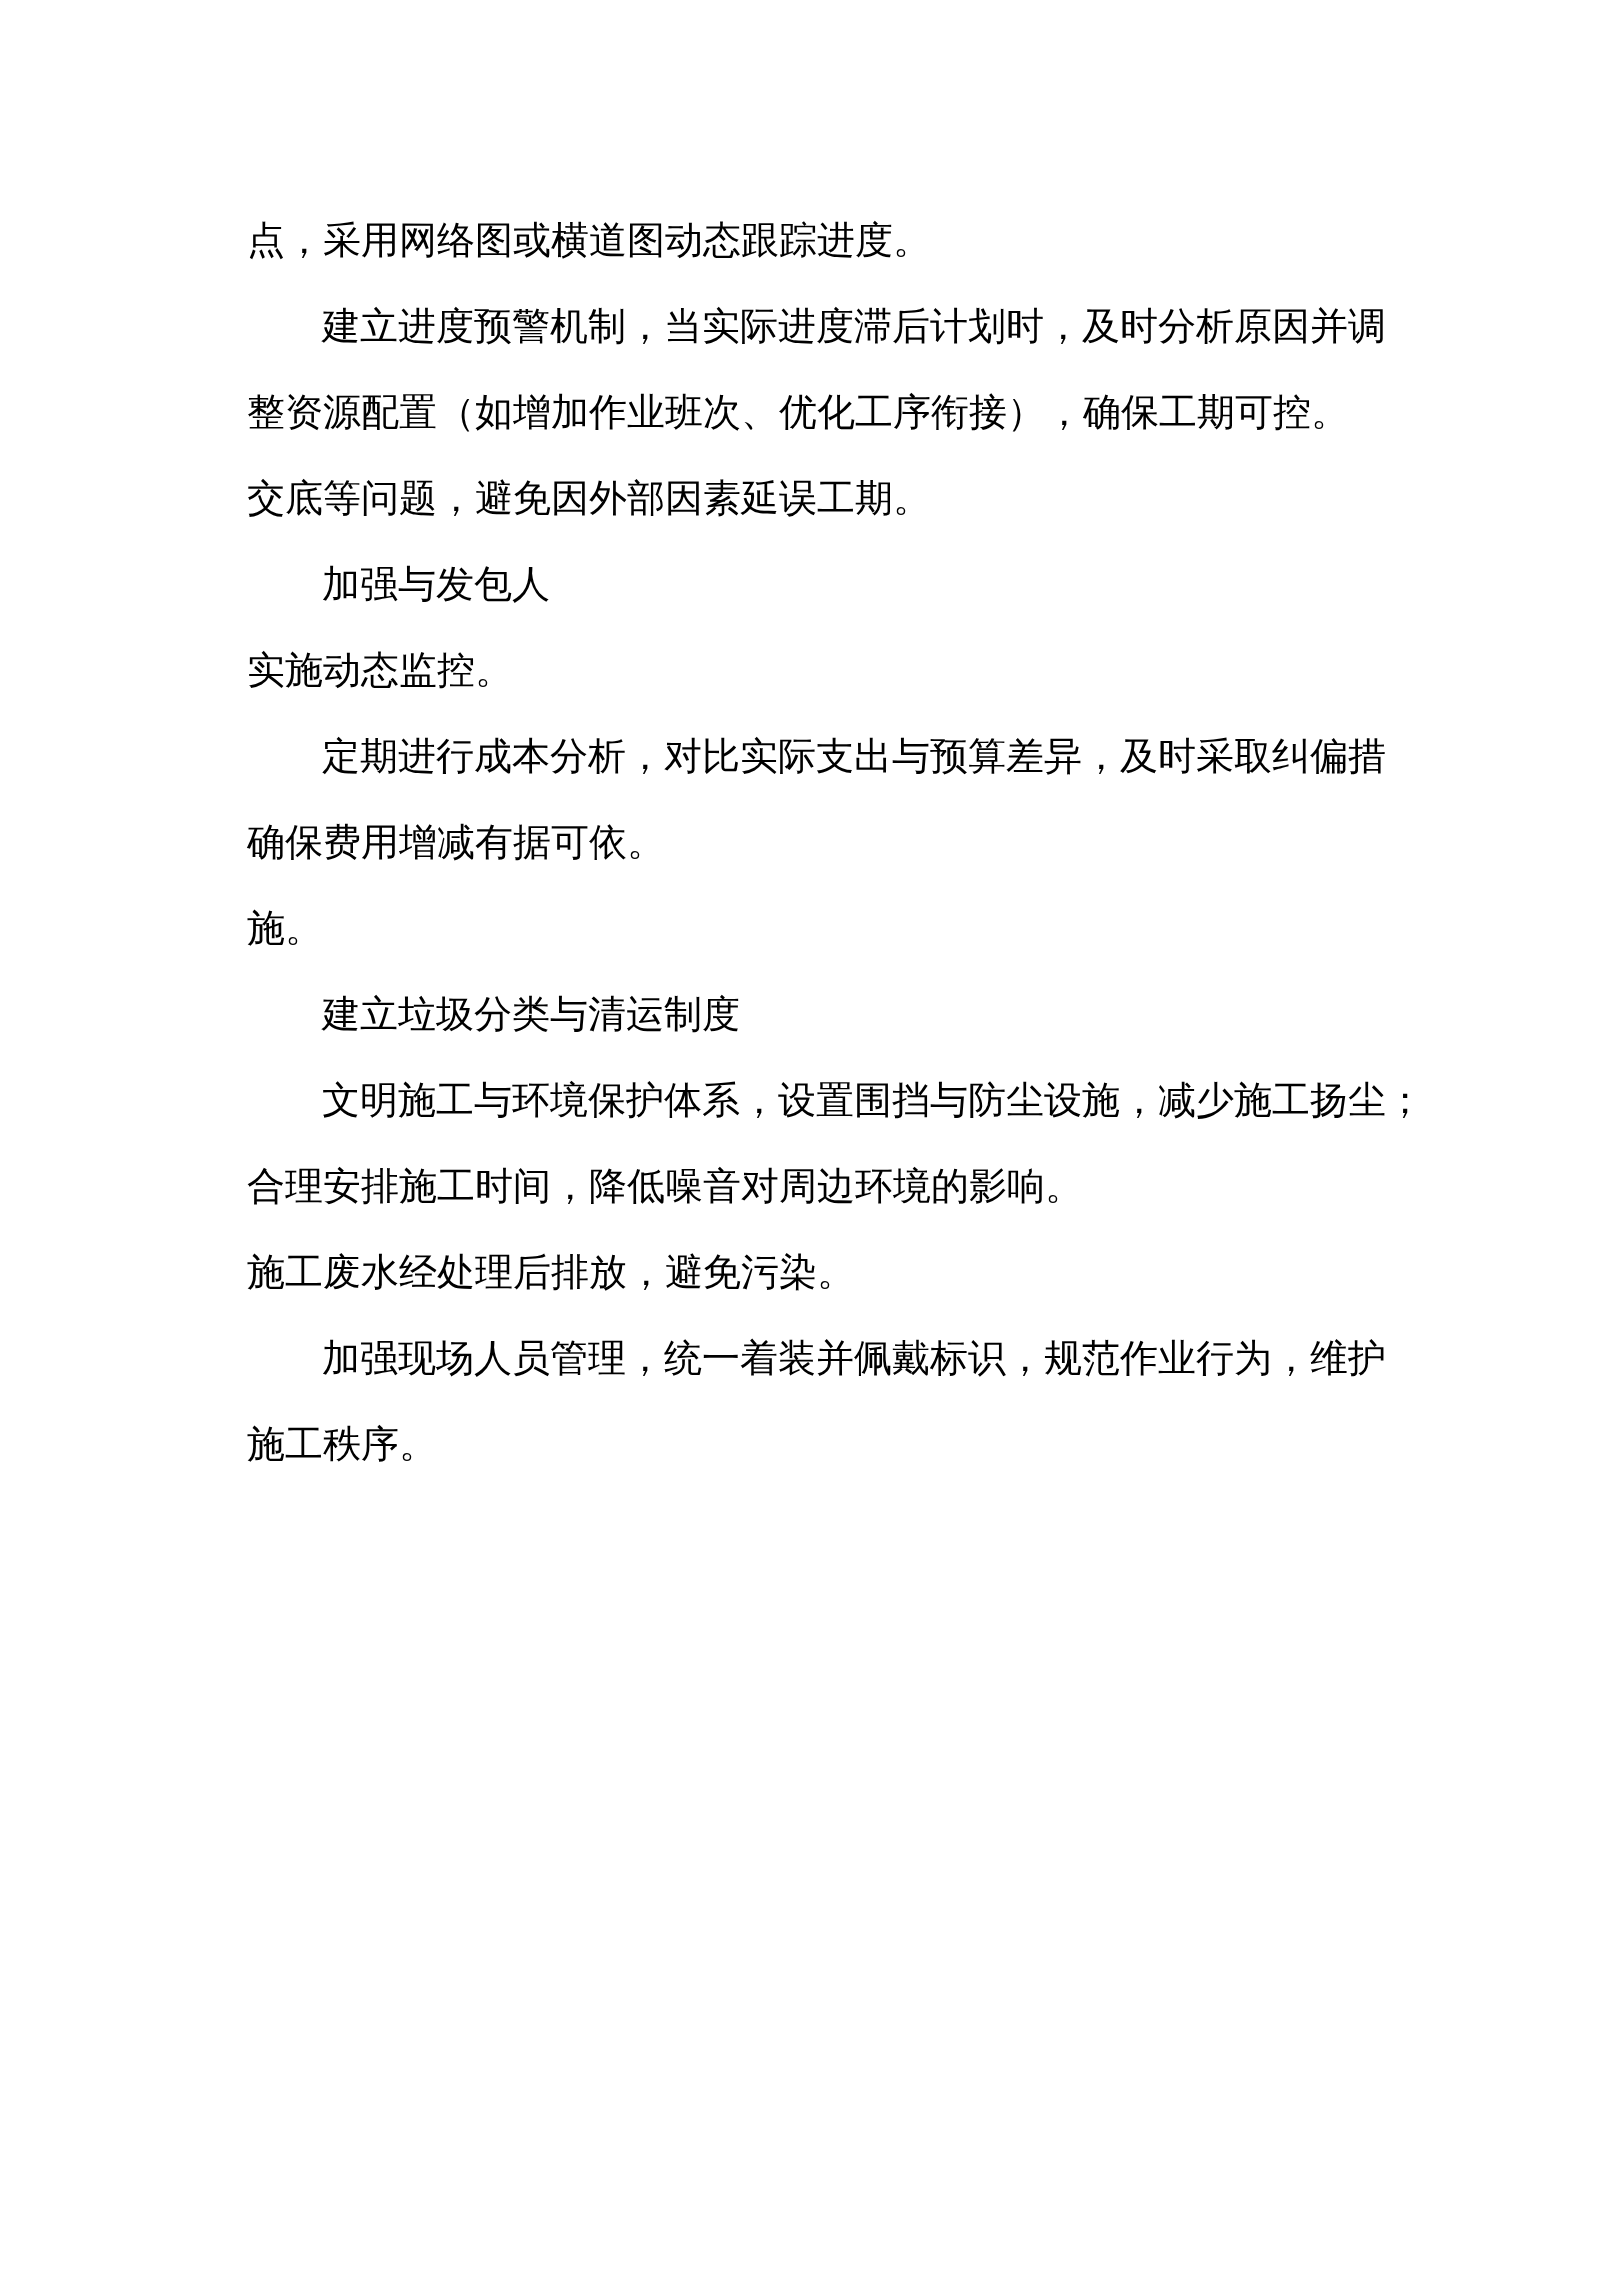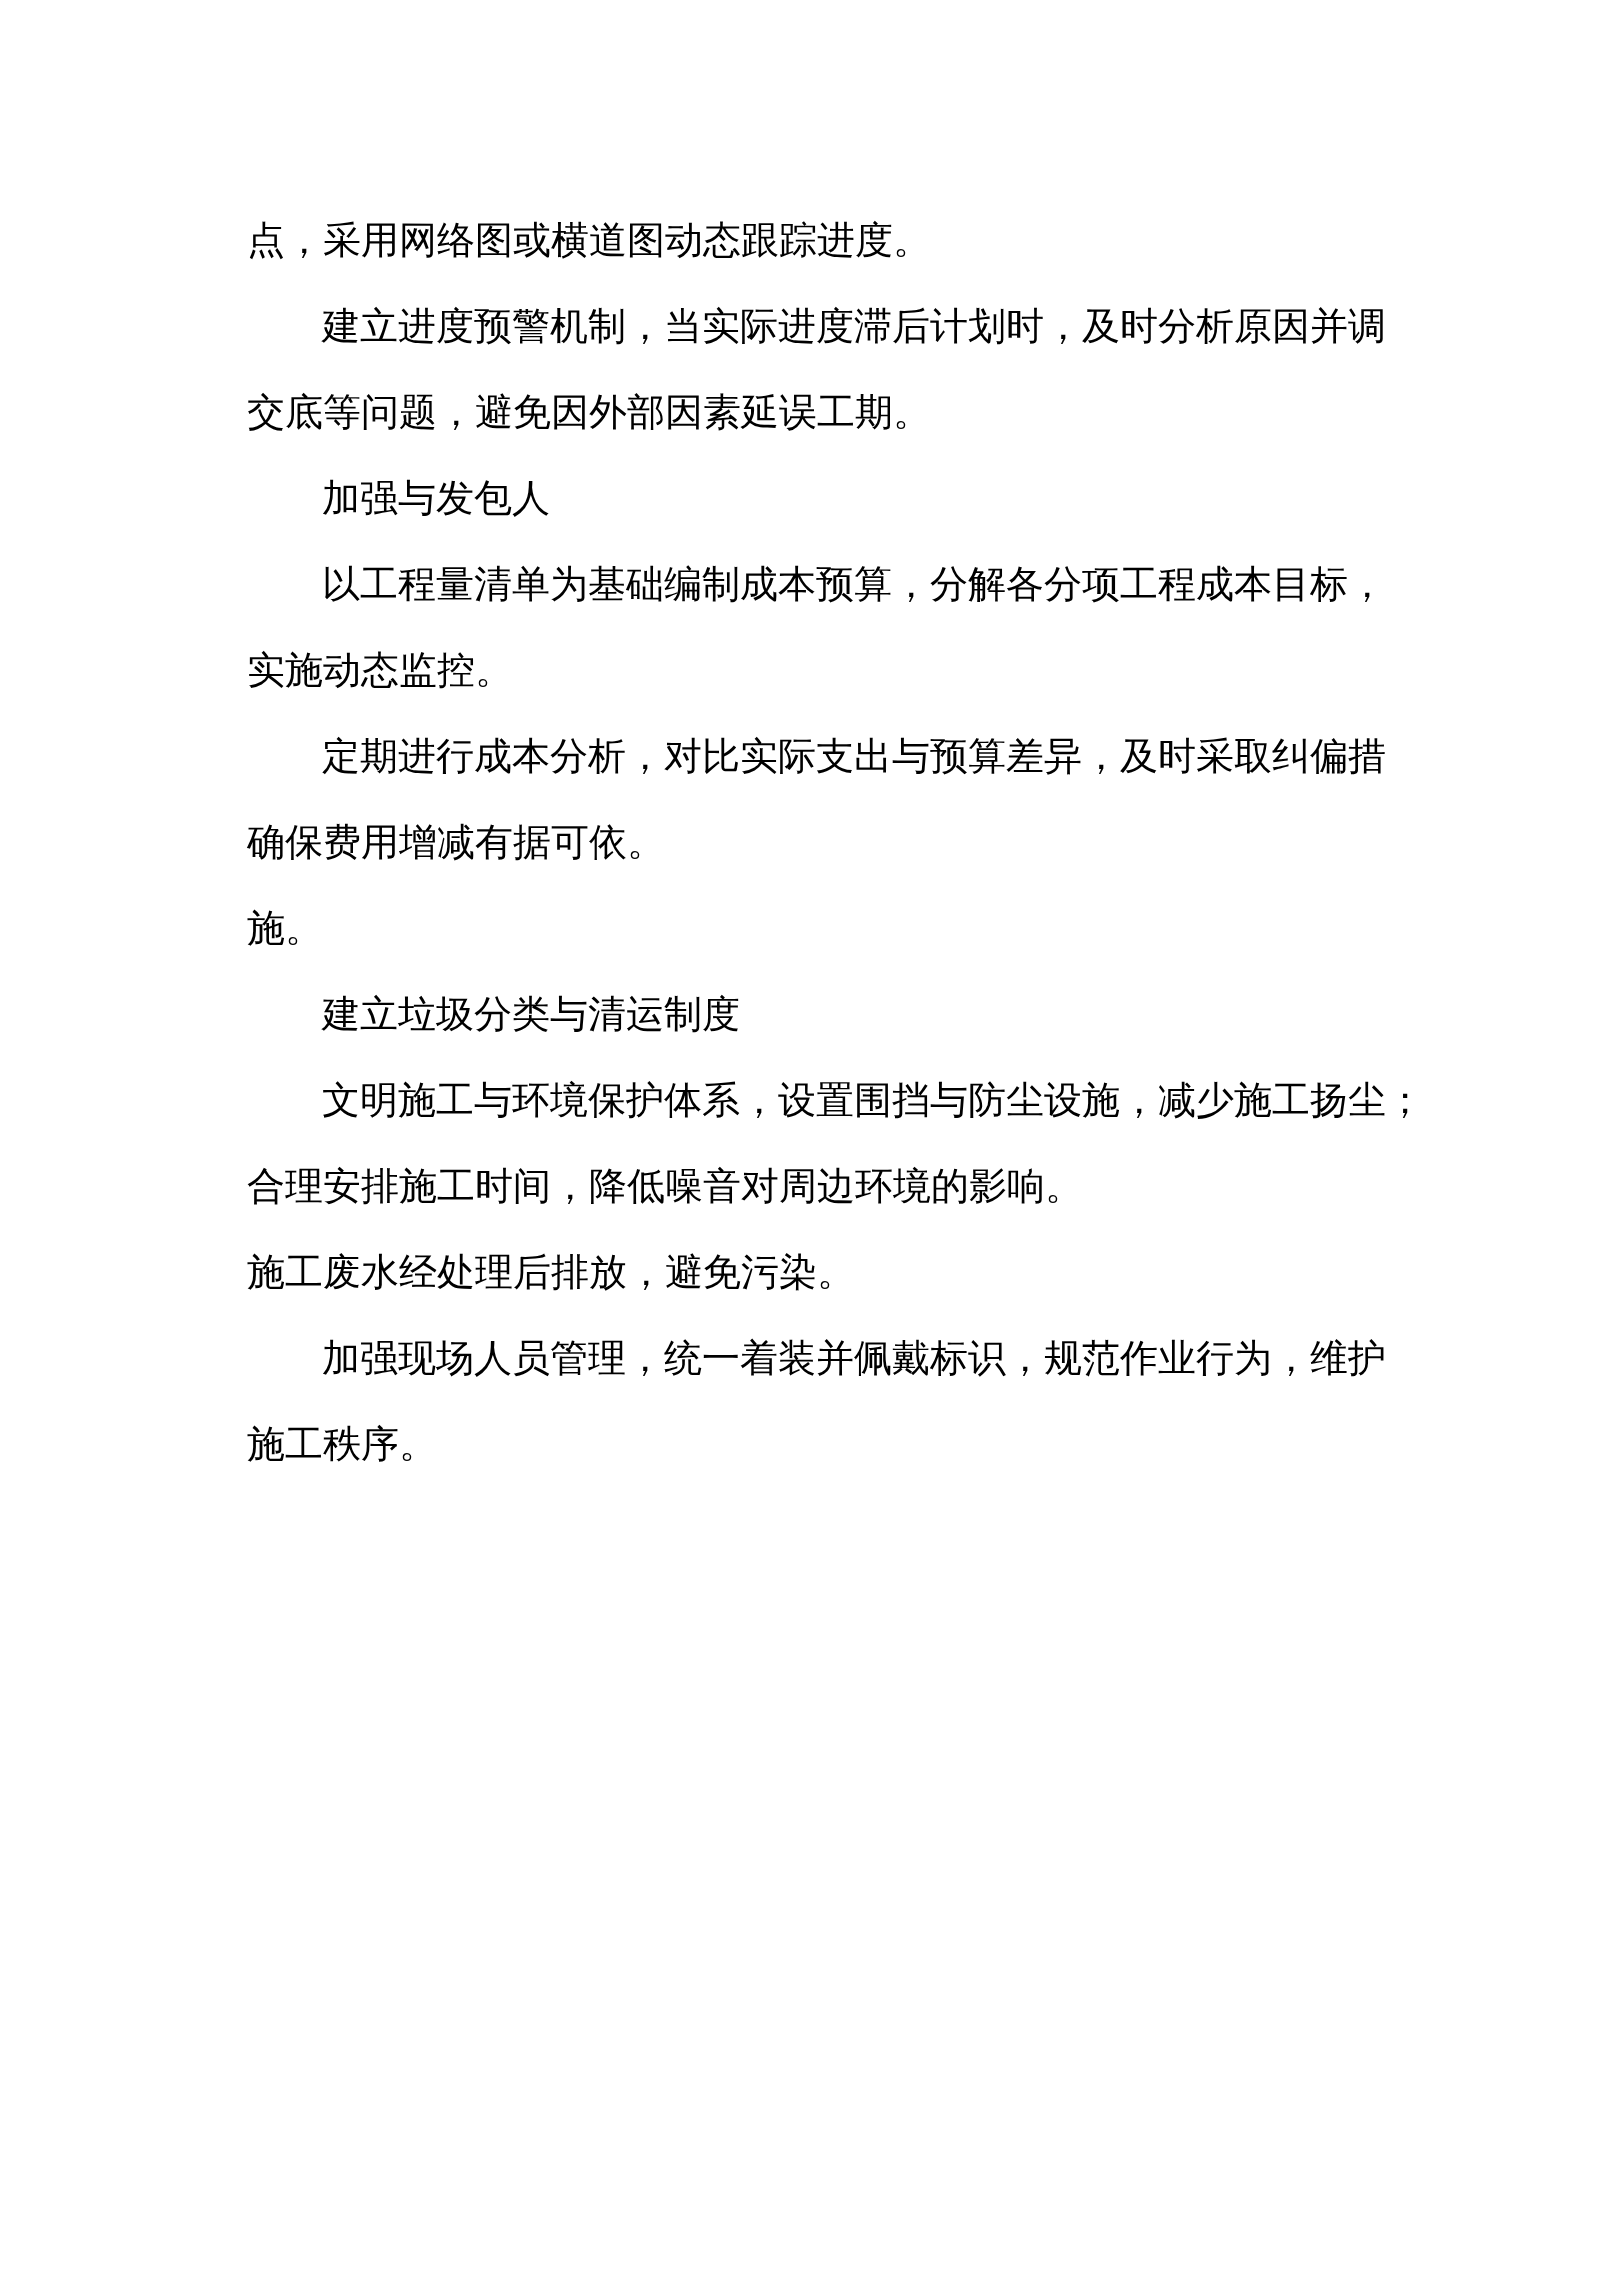--- a/index.html
+++ b/index.html
@@ -52,23 +52,23 @@
       line-height: normal;
     }
   </style>
 </head>
 <body>
 
 <div class="page">
   <div class="content" id="document-body">
       <div class="line">点，采用网络图或横道图动态跟踪进度。</div>
       <div class="line indent">建立进度预警机制，当实际进度滞后计划时，及时分析原因并调</div>
+      <div class="line">整资源配置（如增加作业班次、优化工序衔接），确保工期可控。</div>
       <div class="line">交底等问题，避免因外部因素延误工期。</div>
       <div class="line indent">加强与发包人</div>
-      <div class="line indent">以工程量清单为基础编制成本预算，分解各分项工程成本目标，</div>
       <div class="line">实施动态监控。</div>
       <div class="line indent">定期进行成本分析，对比实际支出与预算差异，及时采取纠偏措</div>
       <div class="line">确保费用增减有据可依。</div>
       <div class="line">施。</div>
       <div class="line indent">建立垃圾分类与清运制度</div>
       <div class="line indent">文明施工与环境保护体系，设置围挡与防尘设施，减少施工扬尘；</div>
       <div class="line">合理安排施工时间，降低噪音对周边环境的影响。</div>
       <div class="line">施工废水经处理后排放，避免污染。</div>
       <div class="line indent">加强现场人员管理，统一着装并佩戴标识，规范作业行为，维护</div>
       <div class="line">施工秩序。</div>

